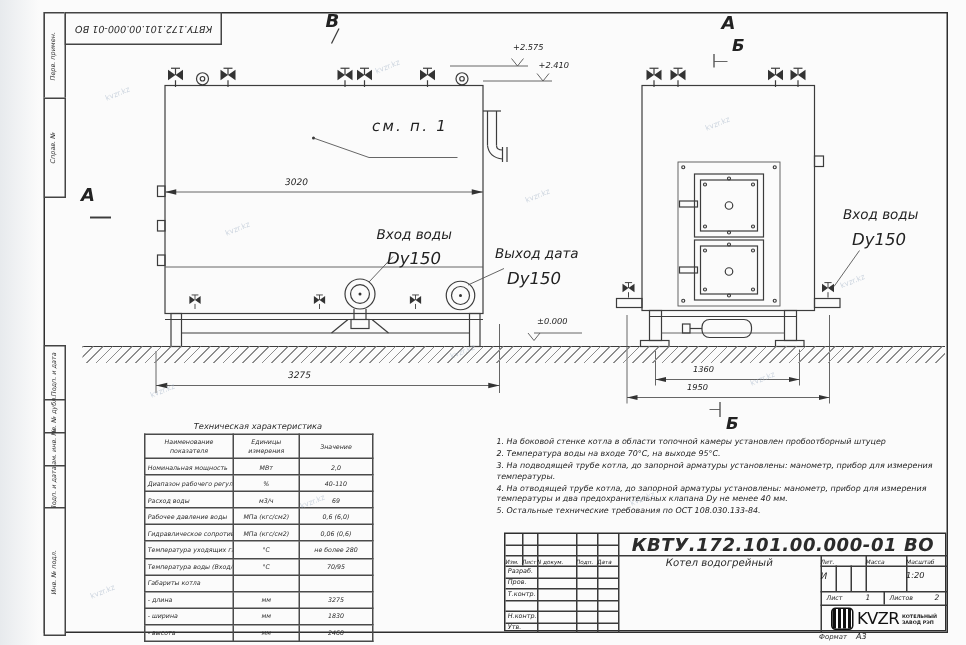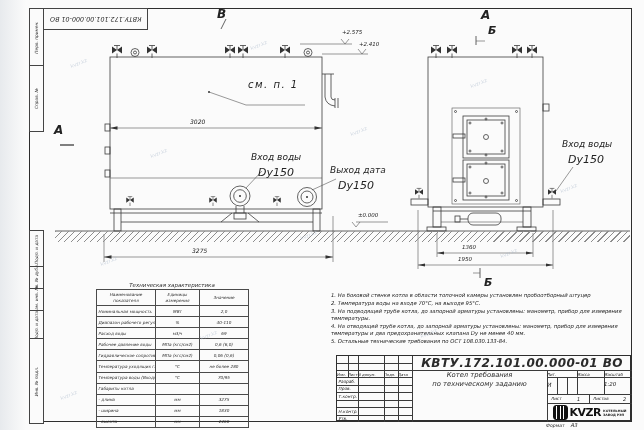--- a/index.html
+++ b/index.html
@@ -47,21 +47,21 @@
   .tb-h{position:absolute;height:0;border-top:0.8px solid #3a3a3a;}
   .tb-t{position:absolute;font-style:italic;white-space:nowrap;color:#222;}
   #docnum{position:absolute;left:75px;top:0;width:220px;height:14px;display:flex;align-items:center;
           justify-content:center;font-size:12px;font-weight:600;font-style:italic;letter-spacing:0.4px;}
   #prodname{position:absolute;left:75px;top:15px;width:135px;text-align:center;font-style:italic;
             font-size:6.8px;line-height:1.32;}
   #logo{position:absolute;left:210px;top:47px;width:85px;height:19px;display:flex;align-items:center;
         justify-content:center;gap:2px;}
   #logoicon{width:13px;height:13px;border:1px solid #111;border-radius:3px;
             background:repeating-linear-gradient(90deg,#111 0 2.4px,#fff 2.4px 3.4px);}
-  #logotxt{font-size:11px;font-weight:bold;letter-spacing:-0.5px;color:#111;}
+  #logotxt{font-size:11px;font-weight:normal;letter-spacing:-0.5px;color:#111;}
   #logosub{font-size:3.2px;font-weight:bold;line-height:1.25;color:#222;}
   #fmt{position:absolute;left:546px;top:422px;width:90px;display:flex;gap:6px;align-items:baseline;
        font-style:italic;}
   #fmt .fl{font-size:4.6px;} #fmt .fv{font-size:5.4px;}
   
   .wm{position:absolute;font-size:5px;color:#a9b8ca;opacity:0.55;transform:rotate(-22deg);
       white-space:nowrap;pointer-events:none;z-index:5;}
   svg{position:absolute;left:0;top:0;}
   .lw{stroke:#3c3c3c;stroke-width:0.8;fill:none;}
   .lwf{stroke:#3c3c3c;stroke-width:0.8;fill:#fbfbfb;}
@@ -433,22 +433,21 @@
     <div class="tb-t ctr" style="left:61px;top:15.5px;width:14px;font-size:3.8px;">Дата</div>
 
     <div class="tb-t" style="left:1.5px;top:22.5px;font-size:4.3px;">Разраб.</div>
     <div class="tb-t" style="left:1.5px;top:30px;font-size:4.3px;">Пров.</div>
     <div class="tb-t" style="left:1.5px;top:37.5px;font-size:4.3px;">Т.контр.</div>
     <div class="tb-t" style="left:1.5px;top:45px;font-size:4.3px;"></div>
     <div class="tb-t" style="left:1.5px;top:52.5px;font-size:4.3px;">Н.контр.</div>
     <div class="tb-t" style="left:1.5px;top:60px;font-size:4.3px;">Утв.</div>
 
     <div id="prodname">
-      <div>Котел требования</div>
-      <div>по техническому заданию</div>
+      <div>Котел водогрейный</div>
     </div>
 
     <div class="tb-t ctr" style="left:210px;top:15.5px;width:30px;font-size:4px;">Лит.</div>
     <div class="tb-t ctr" style="left:240px;top:15.5px;width:27px;font-size:4px;">Масса</div>
     <div class="tb-t ctr" style="left:267px;top:15.5px;width:28px;font-size:4px;">Масштаб</div>
     <div class="tb-t ctr" style="left:210px;top:25px;width:10px;font-size:6px;">И</div>
     <div class="tb-t ctr" style="left:267px;top:25px;width:28px;font-size:5.5px;">1:20</div>
     <div class="tb-t" style="left:214px;top:40px;font-size:4.2px;">Лист</div>
     <div class="tb-t" style="left:240px;top:40px;font-size:5px;">1</div>
     <div class="tb-t" style="left:256px;top:40px;font-size:4.2px;">Листов</div>

